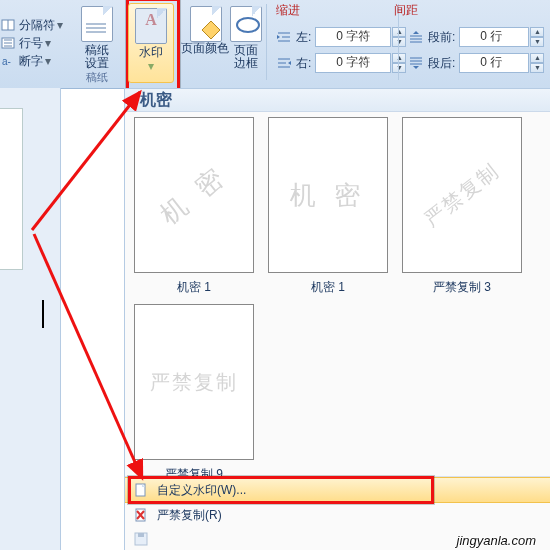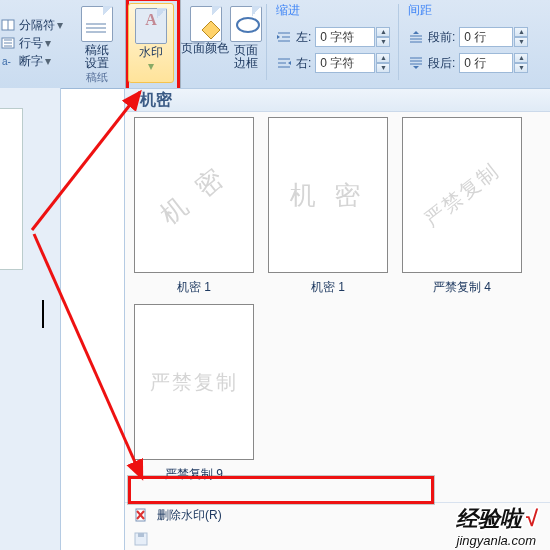--- a/index.html
+++ b/index.html
@@ -15,25 +15,25 @@
 .big-doc .lines{position:absolute;left:4px;top:16px;width:20px;height:2px;background:#b0c1d6;box-shadow:0 4px 0 #b0c1d6,0 8px 0 #b0c1d6}
 .big-doc .a-letter{position:absolute;left:6px;top:2px;width:18px;height:14px;color:#c23b3b;font-weight:bold;font-size:16px;text-align:center;font-family:"Times New Roman",serif}
 .big-doc .shade{position:absolute;inset:0;background:rgba(196,214,236,.5)}
 .big-doc .eye{position:absolute;left:5px;top:10px;width:20px;height:12px;border:2px solid #4a78b4;border-radius:50%}
 .grp-label{position:absolute;bottom:2px;left:0;width:100%;text-align:center;font-size:11px;color:#567099}
 .hi-red{border:3px solid #e11;box-shadow:0 0 0 1px rgba(0,0,0,.2)}
 .sel-glow{background:linear-gradient(#fff6dc,#ffe39a);border:1px solid #f5c34e;border-radius:3px}
 .field-row{display:flex;align-items:center;height:22px;margin:4px 0}
 .field-icon{width:16px;height:14px;margin-right:4px;display:flex;align-items:center;justify-content:center}
 .field-label{color:#1f3a61;margin-right:4px}
-.num-input{width:54px;height:18px;border:1px solid #9db9d8;background:#fff;display:flex;align-items:center;padding-left:4px;color:#333}
+.num-input{width:54px;height:18px;border:1px solid #9db9d8;background:#fff;display:flex;padding-left:20px;color:#333}
 .spinner{width:14px;height:20px;display:flex;flex-direction:column;margin-left:1px}
 .spinner div{flex:1;border:1px solid #9db9d8;background:linear-gradient(#eef5fc,#d7e5f3);font-size:7px;line-height:7px;text-align:center;color:#456}
 .vsep{position:absolute;top:4px;width:1px;height:76px;background:#b5cbe3}
-.grp-title{position:absolute;top:2px;font-size:12px;color:#3b82f6}
+.grp-title{position:absolute;top:2px;font-size:12px;color:#b91c1c}
 .doc-area{position:absolute;left:0;top:88px;width:60px;height:462px;background:#e6eef8;border-right:1px solid #b5cbe3}
 .doc-page{position:absolute;left:0;top:108px;width:22px;height:160px;background:#fff;border:1px solid #bcc;border-left:none}
 .caret{position:absolute;left:42px;top:300px;width:2px;height:28px;background:#000}
 .dropdown{position:absolute;left:124px;top:88px;width:426px;height:462px;background:#fafafa;border-left:1px solid #b5cbe3;border-top:1px solid #b5cbe3}
 .dd-head{height:22px;background:linear-gradient(#eef4fb,#e0ebf6);border-bottom:1px solid #cbd9ea;padding-left:15px;line-height:22px;color:#3a5a85;font-weight:bold;font-size:16px}
 .gallery{position:absolute;left:6px;top:28px;right:6px;display:flex;flex-wrap:wrap;gap:8px}
 .gal-item{width:126px;display:flex;flex-direction:column;align-items:center}
 .gal-thumb{width:118px;height:154px;border:1px solid #888;background:#fff;position:relative}
 .wm-text{position:absolute;left:50%;top:50%;transform:translate(-50%,-50%) rotate(-38deg);color:#d5d5d5;font-size:26px;font-family:"SimSun",serif;white-space:nowrap;letter-spacing:6px}
 .gal-cap{margin-top:6px;color:#1f3a61;font-size:12px;text-align:left}
@@ -165,21 +165,21 @@
         </div>
     <div class="spinner">
           <div>▲</div>
           <div>▼</div>
         </div>
   </div>
 </div>
 
 <div class="vsep" style="left:398px"></div>
 
-<div class="grp-title" style="left:408px">间距</div>
+<div class="grp-title" style="left:394px">间距</div>
 <div style="position:absolute;left:408px;top:22px">
   <div class="field-row">
     <span class="field-icon">
           <svg width="16" height="12">
             <line x1="2" y1="5" x2="14" y2="5" stroke="#4a78b4"></line>
             <line x1="2" y1="8" x2="14" y2="8" stroke="#4a78b4"></line>
             <line x1="2" y1="11" x2="14" y2="11" stroke="#4a78b4"></line>
             <polygon points="8,0 11,3 5,3" fill="#4a78b4"></polygon>
           </svg>
         </span>
@@ -228,40 +228,49 @@
     <div class="gal-item">
       <div class="gal-thumb">
             <div class="wm-text" style="transform:translate(-50%,-50%)">机 密</div>
           </div>
       <div class="gal-cap">机密 1</div>
     </div>
     <div class="gal-item">
       <div class="gal-thumb">
             <div class="wm-text" style="font-size:20px;letter-spacing:2px">严禁复制</div>
           </div>
-      <div class="gal-cap">严禁复制 4</div>
+      <div class="gal-cap">严禁复制 3</div>
     </div>
     <div class="gal-item">
       <div class="gal-thumb">
             <div class="wm-text" style="transform:translate(-50%,-50%);font-size:20px;letter-spacing:2px">严禁复制</div>
           </div>
       <div class="gal-cap">严禁复制 9</div>
     </div>
   </div>
 
   <div class="dd-menu">
+    <div class="dd-row sel">
+      <span class="ricon">
+            <svg width="14" height="14">
+              <rect x="2" y="1" width="9" height="12" fill="#fff" stroke="#7a94b8"></rect>
+              <path d="M8 1 L11 4 L8 4 Z" fill="#cfe0f2"></path>
+            </svg>
+          </span>
+      <span><span>自定义水印(W)...</span></span>
+    </div>
     <div class="dd-row">
       <span class="ricon">
             <svg width="14" height="14">
               <rect x="2" y="1" width="9" height="12" fill="#fff" stroke="#7a94b8"></rect>
               <line x1="3" y1="3" x2="10" y2="11" stroke="#d33" stroke-width="2"></line>
               <line x1="10" y1="3" x2="3" y2="11" stroke="#d33" stroke-width="2"></line>
             </svg>
           </span>
-      <span>删除水印(R)</span>
+      <span>严禁复制(R)</span>
     </div>
     <div class="dd-row" style="color:#9aa7b8">
       <span class="ricon">
             <svg width="14" height="14">
               <rect x="1" y="1" width="12" height="12" fill="#e6eef8" stroke="#b0c1d6"></rect>
               <rect x="4" y="1" width="6" height="4" fill="#b0c1d6"></rect>
             </svg>
           </span>
     </div>
   </div>
@@ -272,16 +281,15 @@
 <svg class="arrow" style="left:0;top:0" width="550" height="550">
   <defs>
         <marker id="ah" markerWidth="8" markerHeight="8" refX="6" refY="3" orient="auto">
           <path d="M0,0 L7,3 L0,6 Z" fill="#e11"></path>
         </marker>
       </defs>
   <line x1="32" y1="230" x2="140" y2="92" stroke="#e11" stroke-width="3" marker-end="url(#ah)"></line>
   <line x1="34" y1="234" x2="142" y2="478" stroke="#e11" stroke-width="3" marker-end="url(#ah)"></line>
 </svg>
 
-<div class="site-mark"><span>经验啦</span><span class="chk">√</span></div>
 <div class="site-sub">jingyanla.com</div>
 
 </div>
 
 </body></html>

